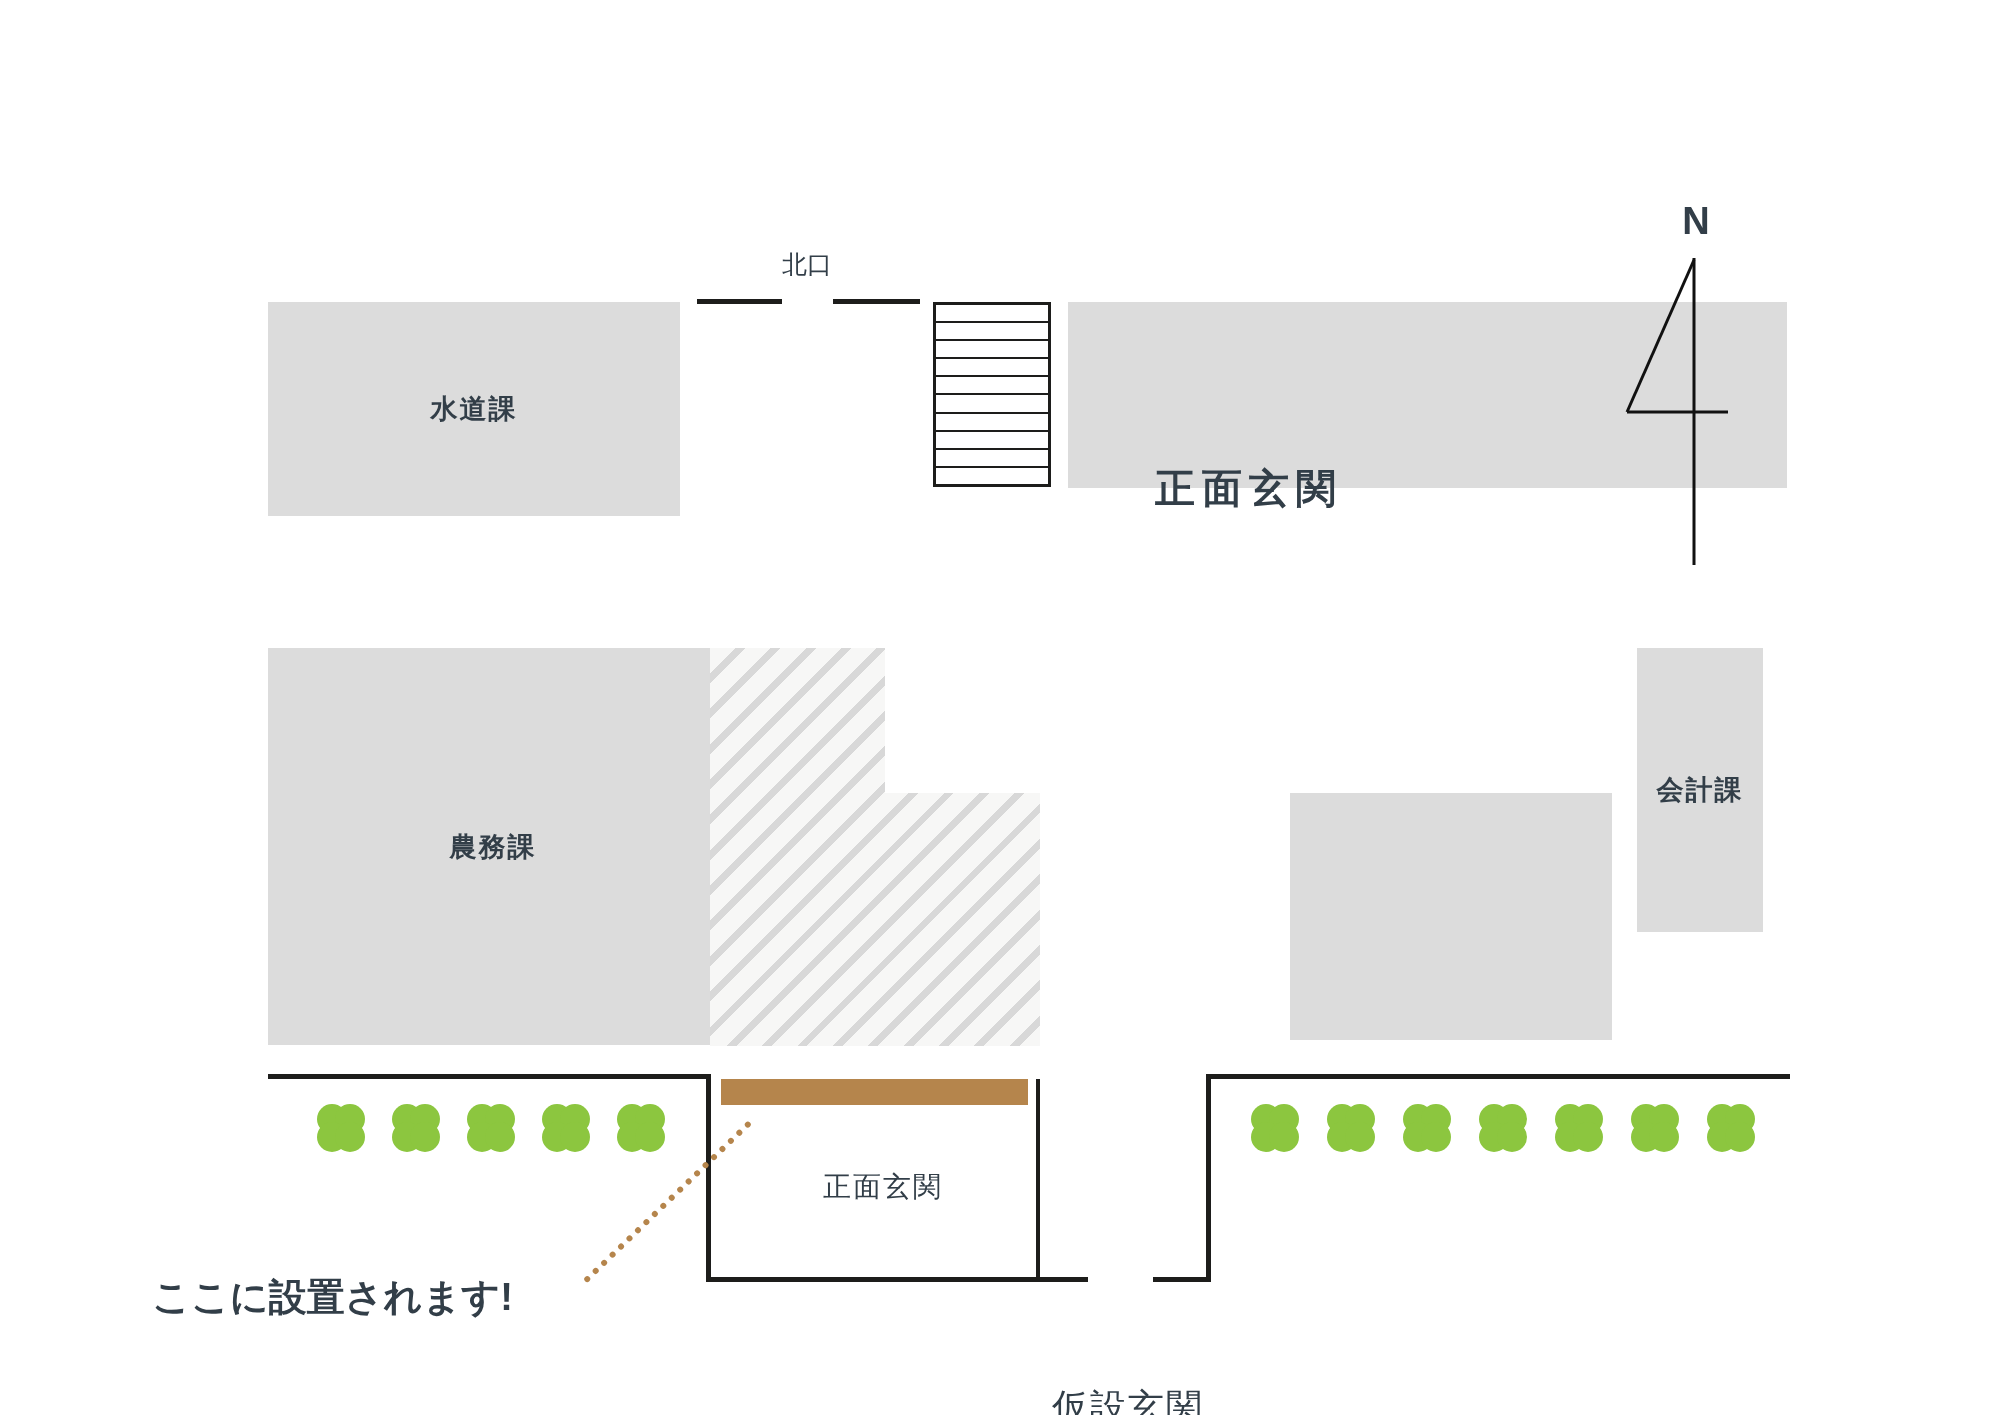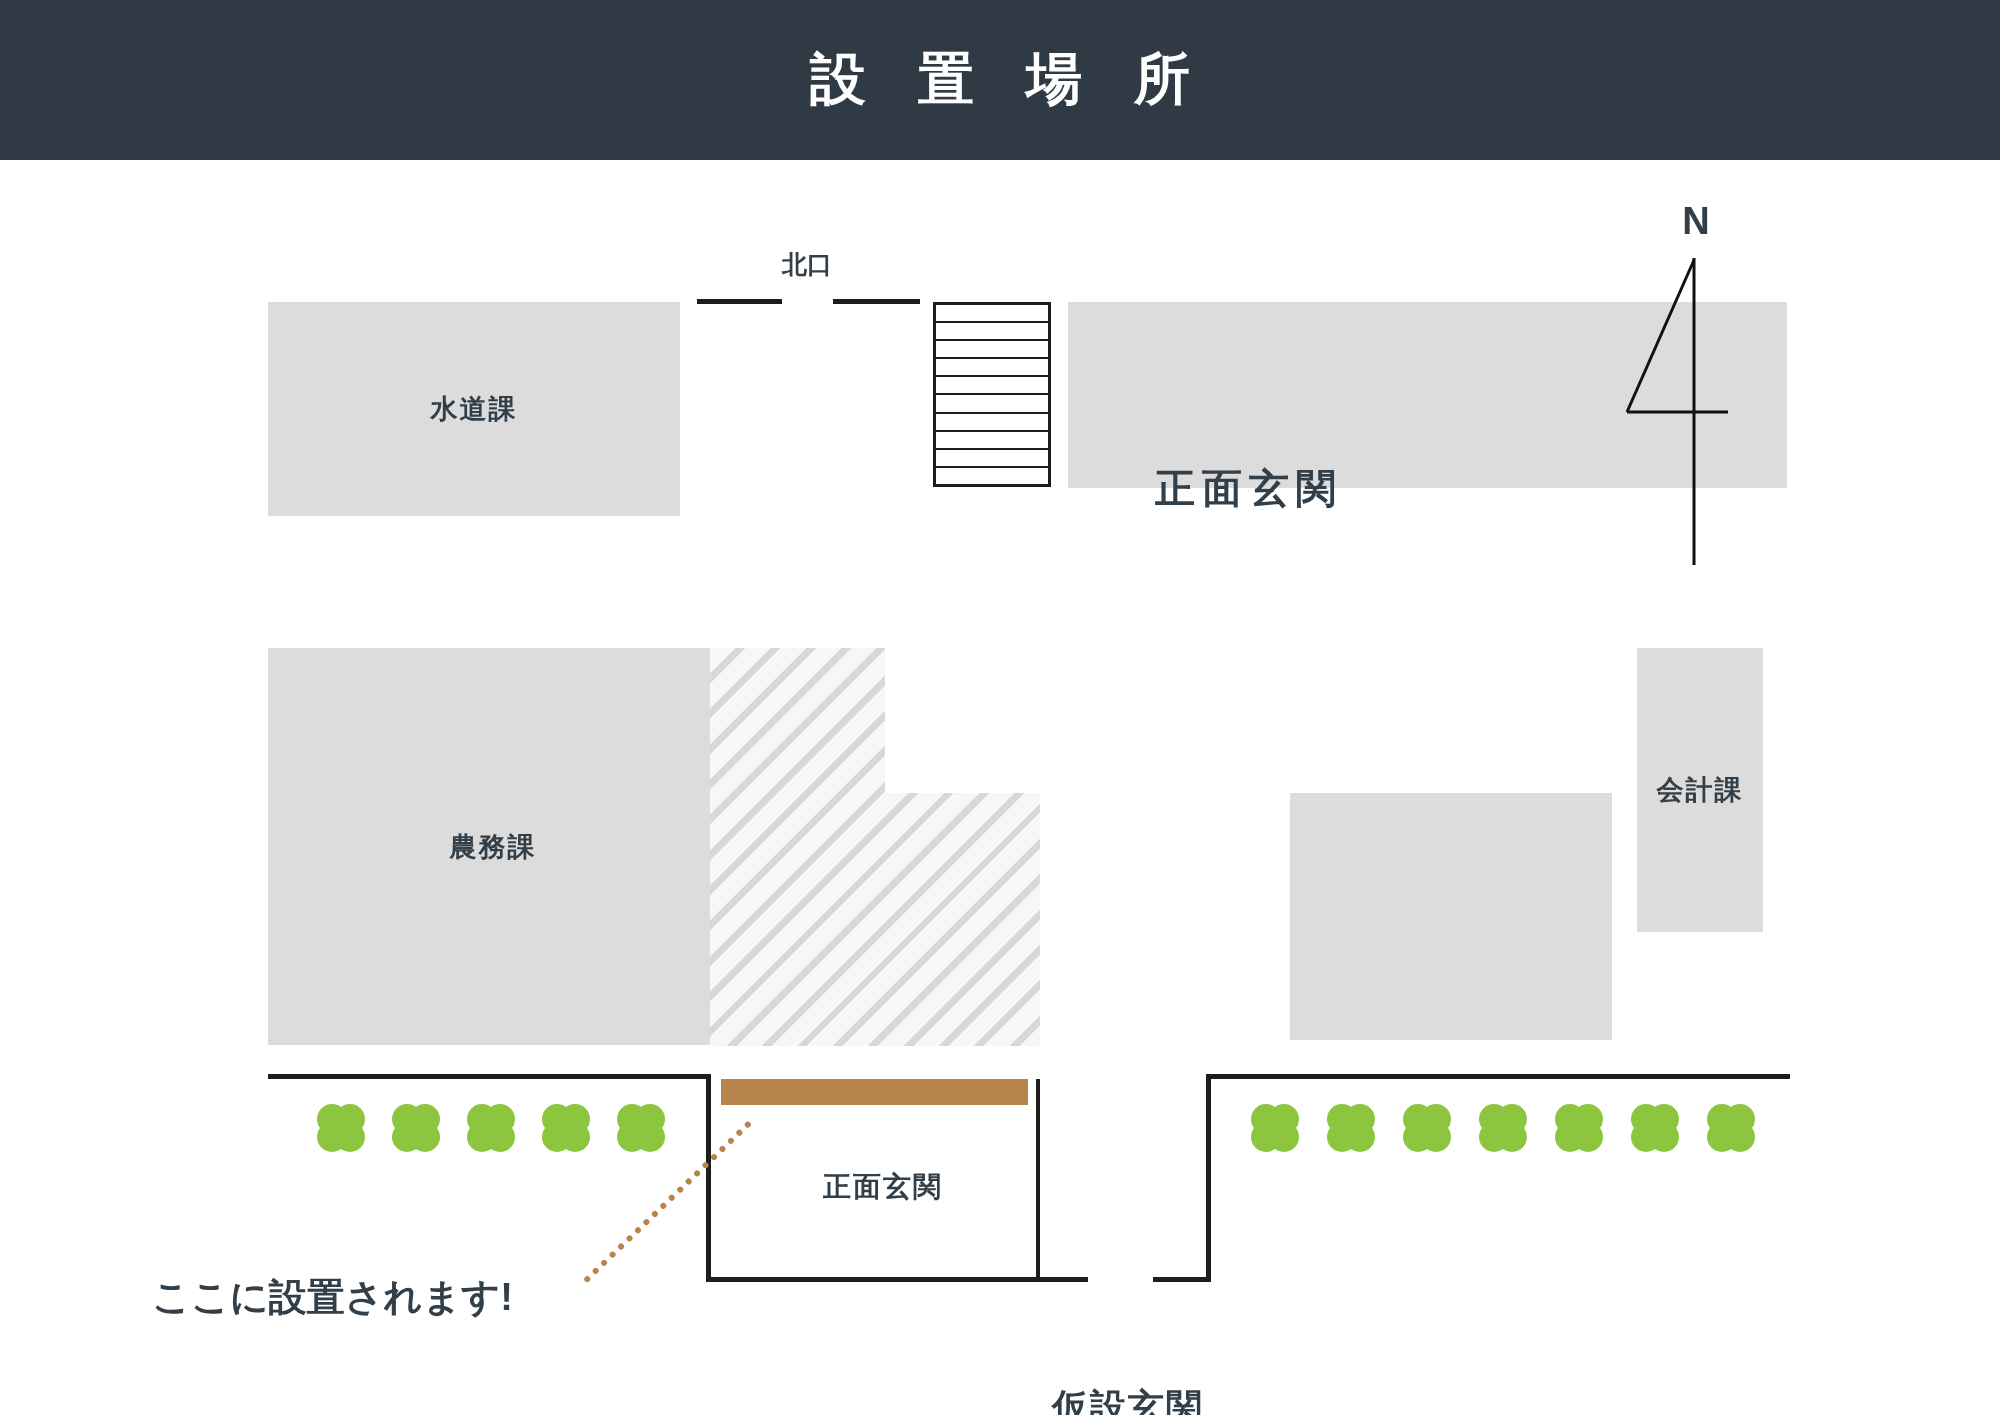--- a/index.html
+++ b/index.html
@@ -57,21 +57,21 @@
             var(--hatch-bg) 0px, var(--hatch-bg) 18px,
             var(--hatch-stripe) 18px, var(--hatch-stripe) 25px);
          clip-path:polygon(0px 0px,175px 0px,175px 145px,330px 145px,330px 398px,0px 398px);}
 
   
   .compass-n{position:absolute;left:1660px;top:200px;width:72px;text-align:center;
              font-size:38px;font-weight:bold;color:var(--text-dark);}
   .compass-svg{position:absolute;left:1600px;top:190px;}
 
   
-  .plain-label{position:absolute;text-align:center;font-weight:bold;color:var(--text-dark);}
+  .plain-label{position:absolute;text-align:center;font-weight:normal;color:var(--text-dark);}
   .lbl-north{left:737px;top:248px;width:140px;font-size:25px;}
   .lbl-main {left:758px;top:1168px;width:250px;font-size:28px;letter-spacing:2px;}
   .lbl-temp {left:1008px;top:1344px;width:240px;font-size:36px;letter-spacing:2px;margin-top:39px;}
 
   
   .counter{position:absolute;left:721px;top:1079px;width:307px;height:26px;background:var(--counter-brown);}
 
   
   .annotation{position:absolute;left:152px;top:1272px;font-size:38px;font-weight:bold;
               color:var(--text-dark);letter-spacing:0px;white-space:nowrap;}
@@ -83,23 +83,20 @@
   .bush-row{position:absolute;top:1103px;display:flex;}
   .bush-row-left{left:316px;gap:25px;}
   .bush-row-right{left:1250px;gap:26px;}
   .bush{width:50px;height:50px;color:var(--bush-green);}
 </style>
 </head>
 <body>
 
 <div id="canvas">
 
-  <div class="header">
-    <h1>設置場所</h1>
-  </div>
 
   <div class="room room-suido">
     <span class="room-label">水道課</span>
   </div>
   <div class="room room-sogo"></div>
   <span class="sogo-label">正面玄関</span>
 
   <div class="room room-nomu">
     <span class="room-label">農務課</span>
   </div>

